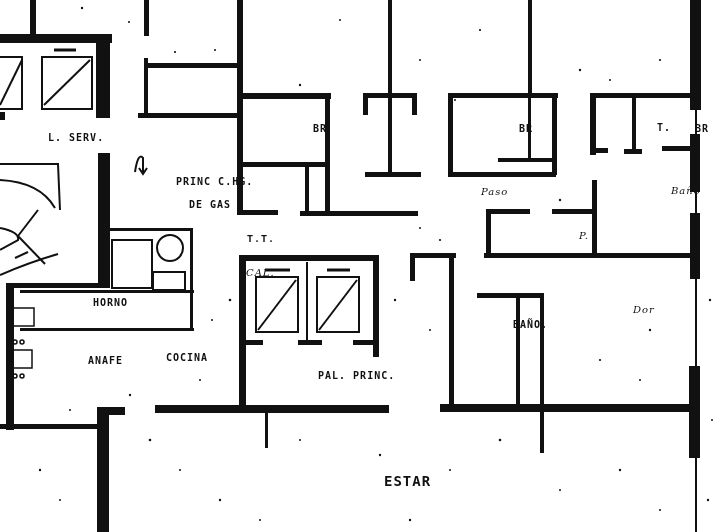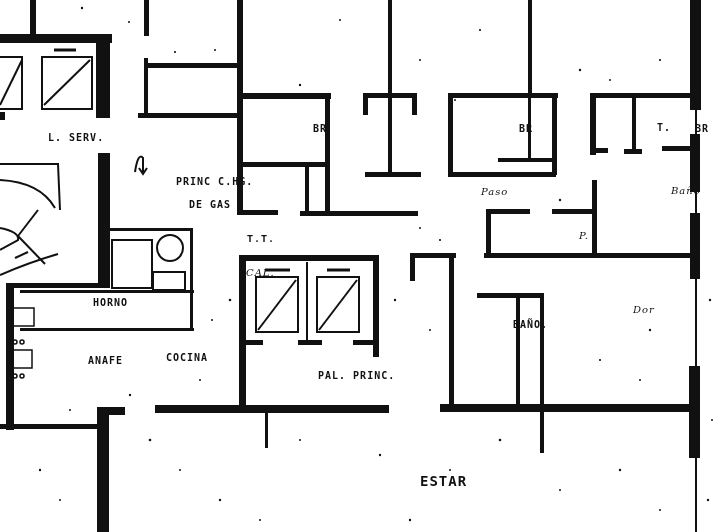--- a/index.html
+++ b/index.html
@@ -218,13 +218,13 @@
 <div class="lbl md hand" style="left:623px;top:186px;">Baño</div>
 <div class="lbl md hand" style="left:531px;top:231px;">P.</div>
 <div class="lbl sm" style="left:199px;top:235px;font-family:Liberation Mono, monospace;">T.T.</div>
 <div class="lbl sm hand" style="left:198px;top:268px;">CAL.</div>
 <div class="lbl sm" style="left:45px;top:298px;">HORNO</div>
 <div class="lbl sm" style="left:40px;top:356px;">ANAFE</div>
 <div class="lbl md" style="left:118px;top:353px;">COCINA</div>
 <div class="lbl md" style="left:270px;top:371px;">PAL. PRINC.</div>
 <div class="lbl sm" style="left:465px;top:320px;">BAÑO.</div>
 <div class="lbl md hand" style="left:585px;top:305px;">Dor</div>
-<div class="lbl lg" style="left:336px;top:474px;margin-left:36px;">ESTAR</div>
+<div class="lbl lg" style="left:336px;top:474px;">ESTAR</div>
 
 </body></html>

